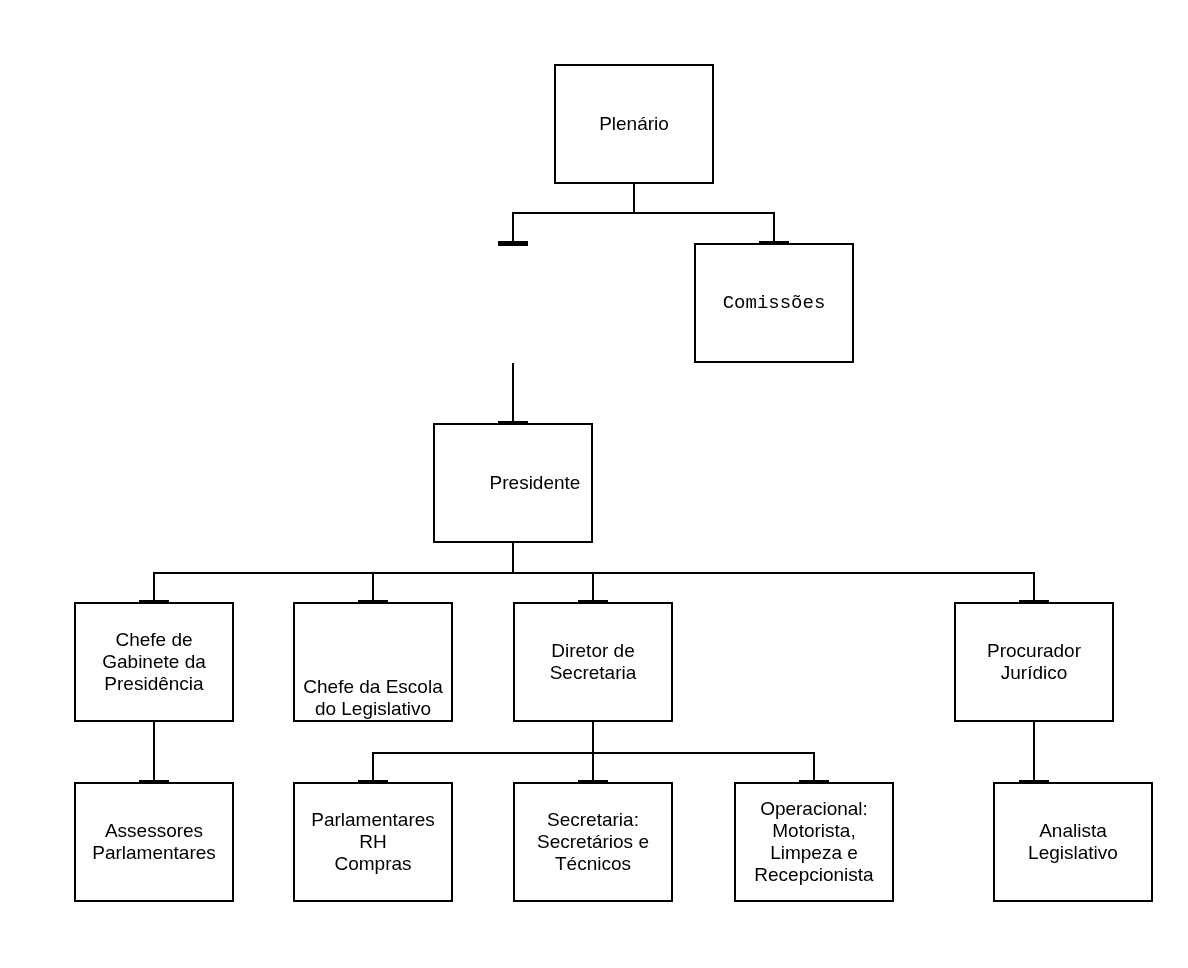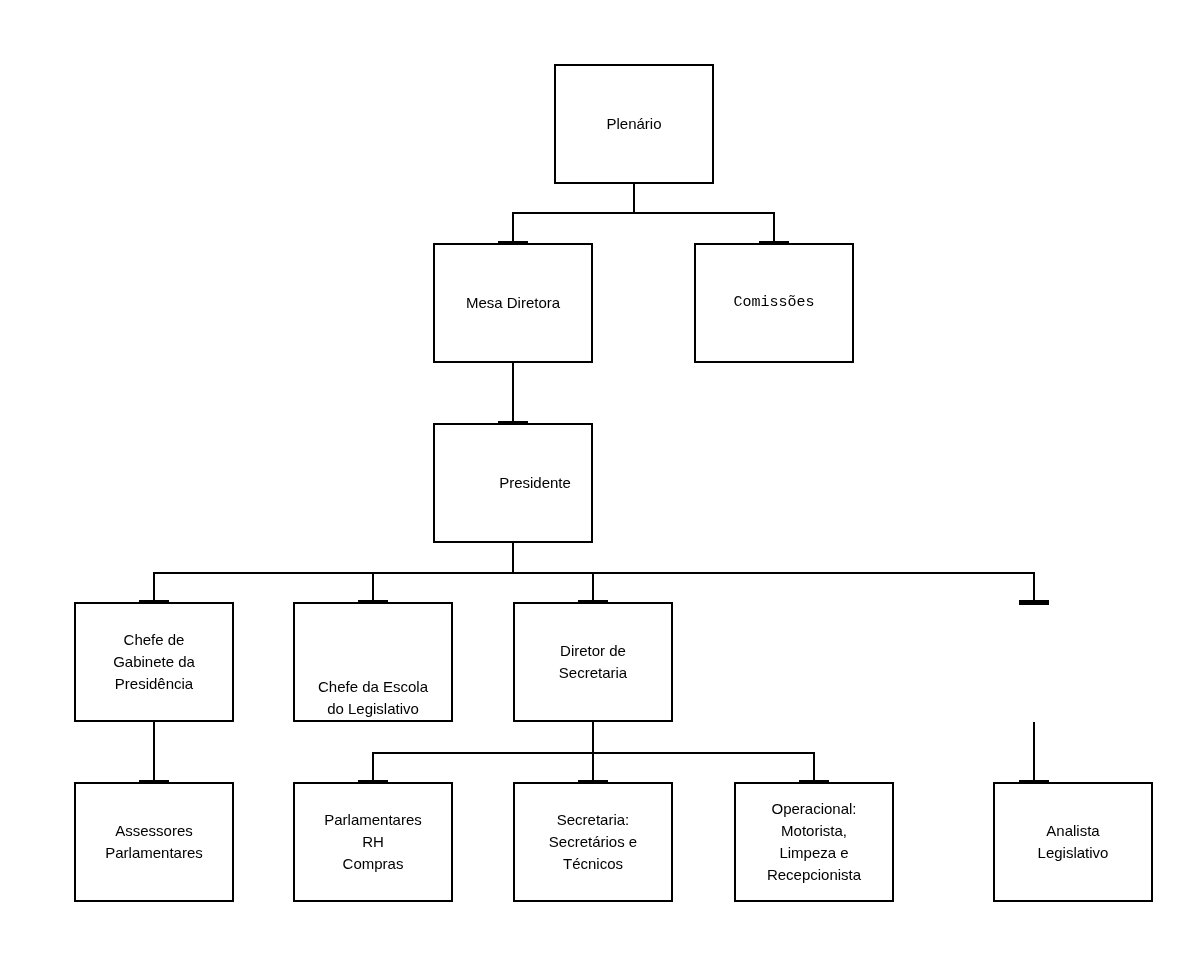--- a/index.html
+++ b/index.html
@@ -17,21 +17,21 @@
     height: 120px;
     box-sizing: border-box;
     border: 2px solid #000000;
     background: #ffffff;
     display: flex;
     align-items: center;
     justify-content: center;
     text-align: center;
   }
   .label {
-    font-size: 15px;
+    font-size: 19px;
     line-height: 22px;
     color: #000000;
     white-space: pre-line;
     padding: 0 2px;
   }
   .line {
     position: absolute;
     background: #000000;
   }
   .tick {
@@ -86,23 +86,20 @@
   <div class="tick" style="left:139px; top:780px;"></div>
   <div class="tick" style="left:358px; top:780px;"></div>
   <div class="tick" style="left:578px; top:780px;"></div>
   <div class="tick" style="left:799px; top:780px;"></div>
   <div class="tick" style="left:1019px; top:780px;"></div>
 
   <div class="node" style="left:554px; top:64px;">
     <span class="label">Plenário</span>
   </div>
 
-  <div class="node" style="left:433px; top:243px;">
-    <span class="label">Mesa Diretora</span>
-  </div>
 
   <div class="node" style="left:694px; top:243px;font-family:Liberation Mono, monospace;">
     <span class="label">Comissões</span>
   </div>
 
   <div class="node" style="left:433px; top:423px;padding-left:44px;">
     <span class="label">Presidente</span>
   </div>
 
   <div class="node" style="left:74px; top:602px;">
@@ -114,20 +111,24 @@
   <div class="node" style="left:293px; top:602px;align-items:flex-end;">
     <span class="label">Chefe da Escola
 do Legislativo</span>
   </div>
 
   <div class="node" style="left:513px; top:602px;">
     <span class="label">Diretor de
 Secretaria</span>
   </div>
 
+  <div class="node" style="left:954px; top:602px;">
+    <span class="label">Procurador
+Jurídico</span>
+  </div>
 
   <div class="node" style="left:74px; top:782px;">
     <span class="label">Assessores
 Parlamentares</span>
   </div>
 
   <div class="node" style="left:293px; top:782px;">
     <span class="label">Parlamentares
 RH
 Compras</span>

